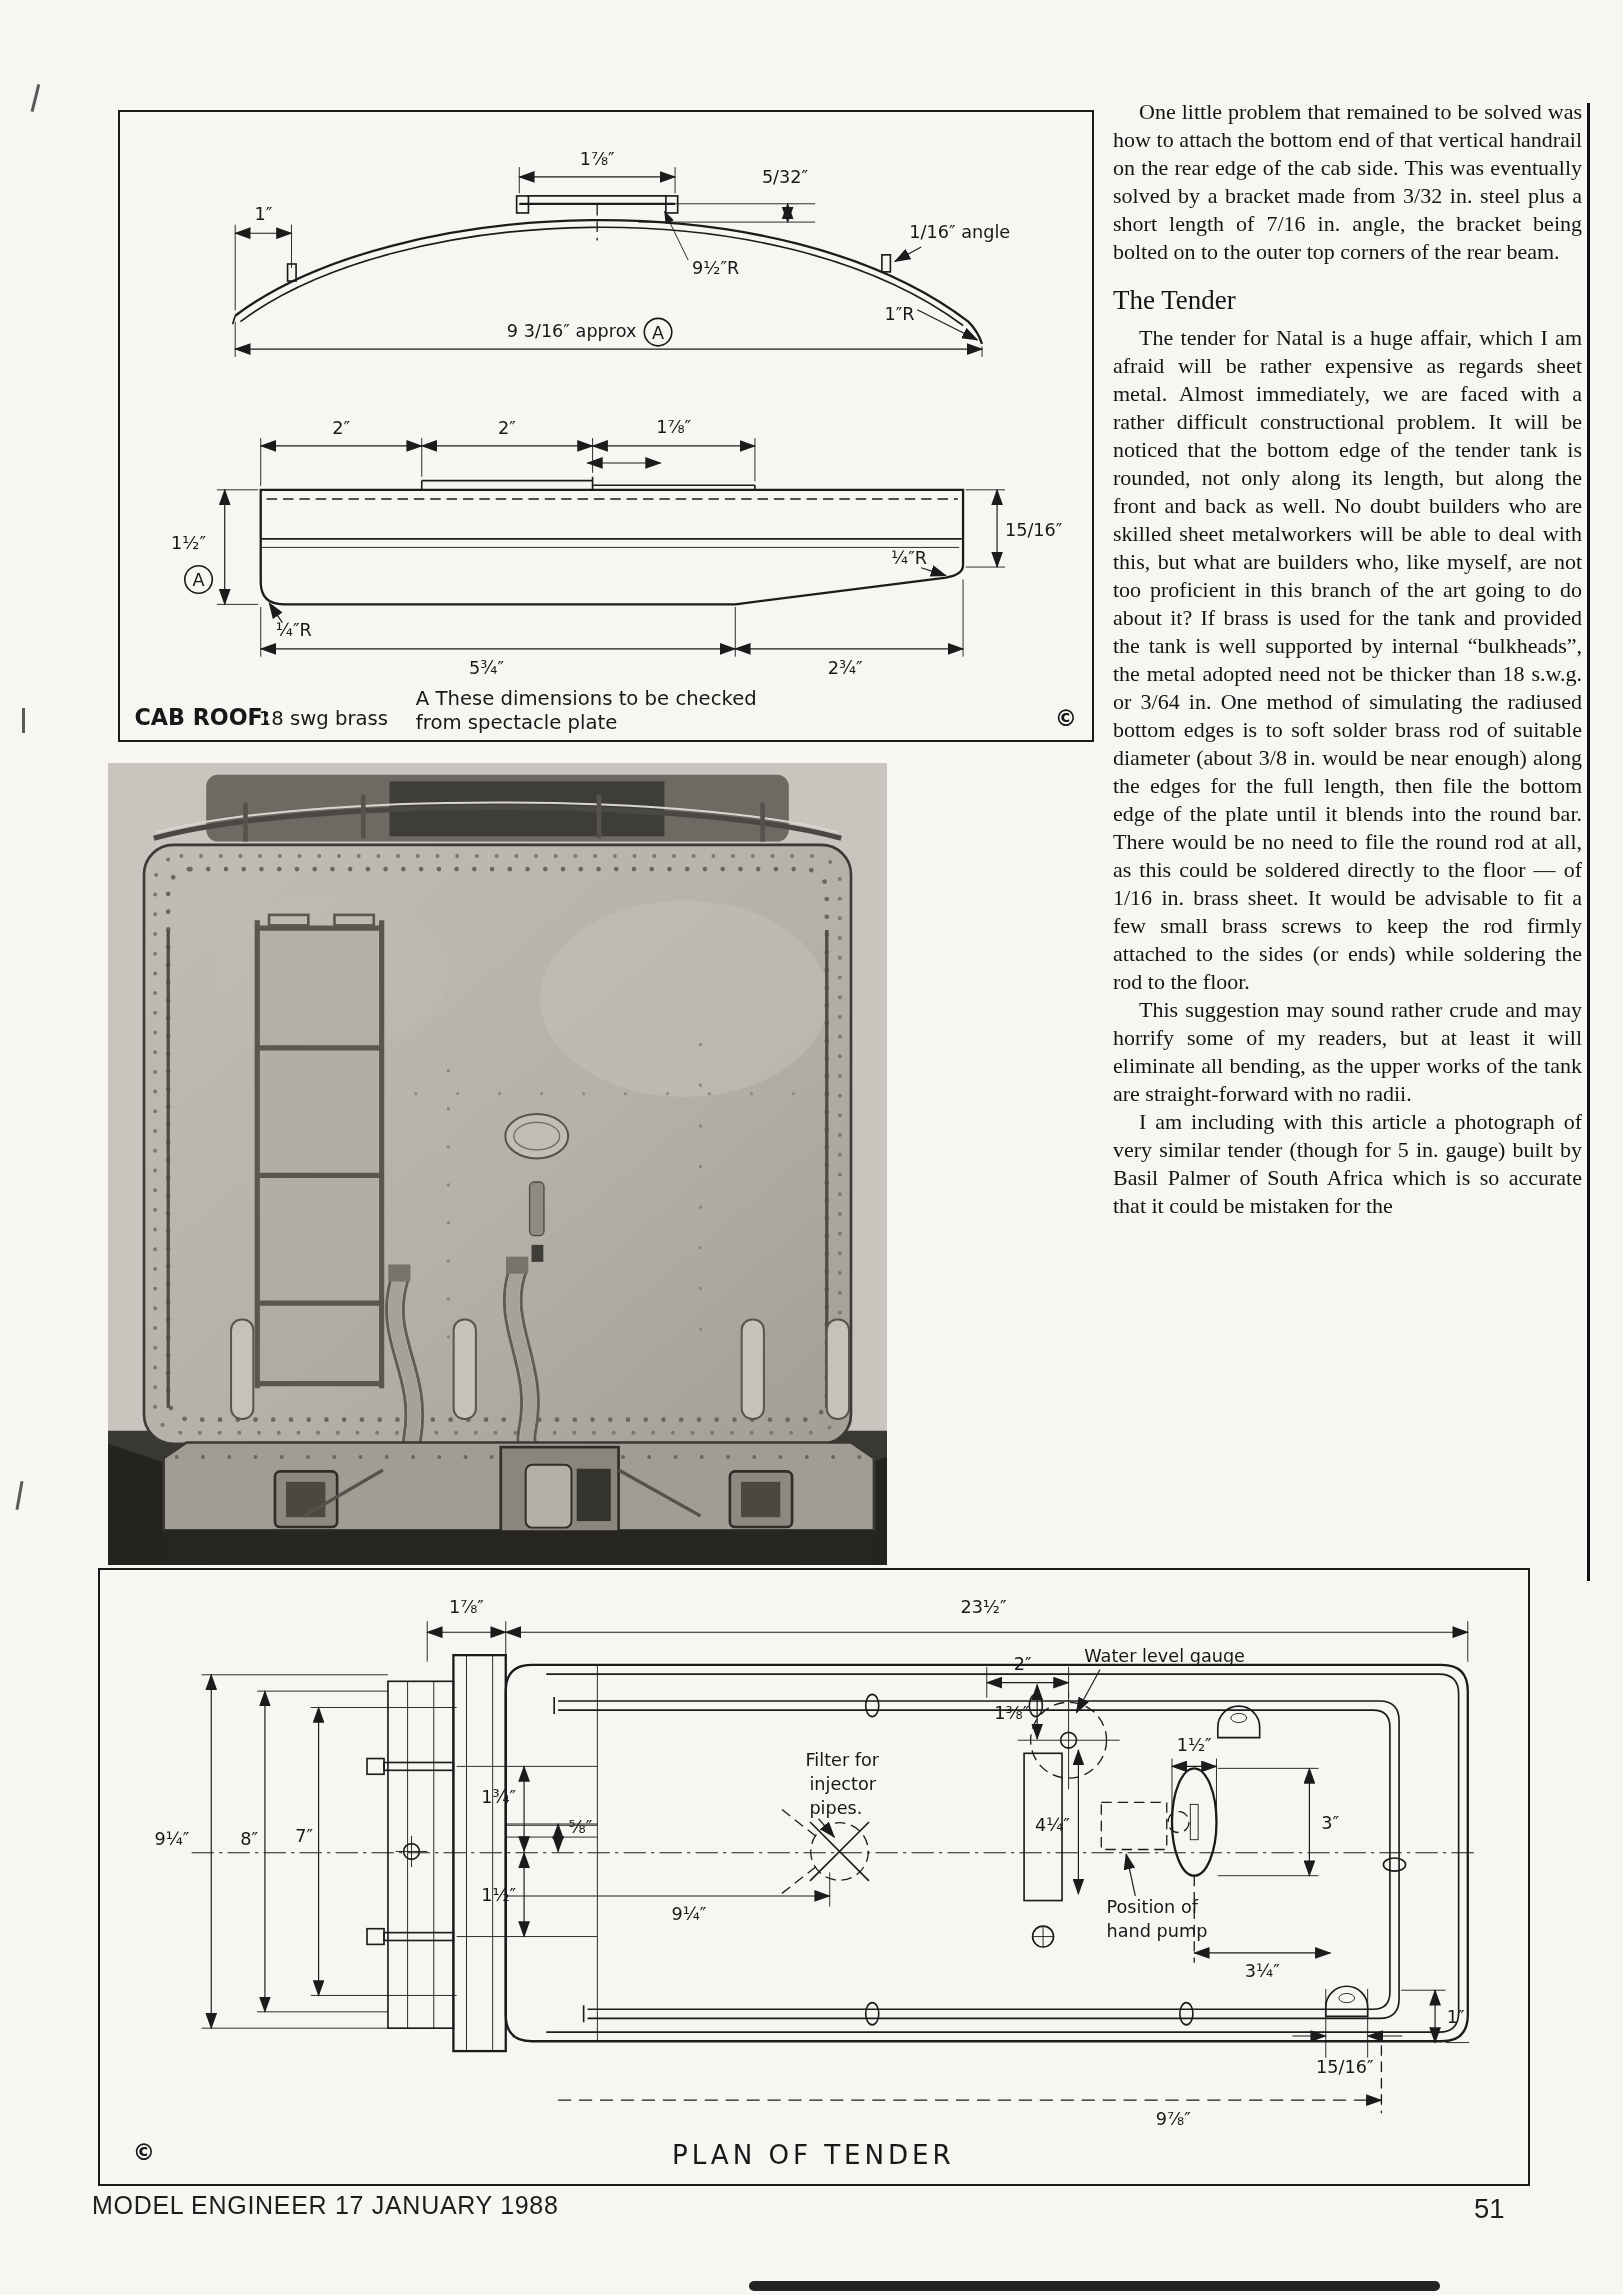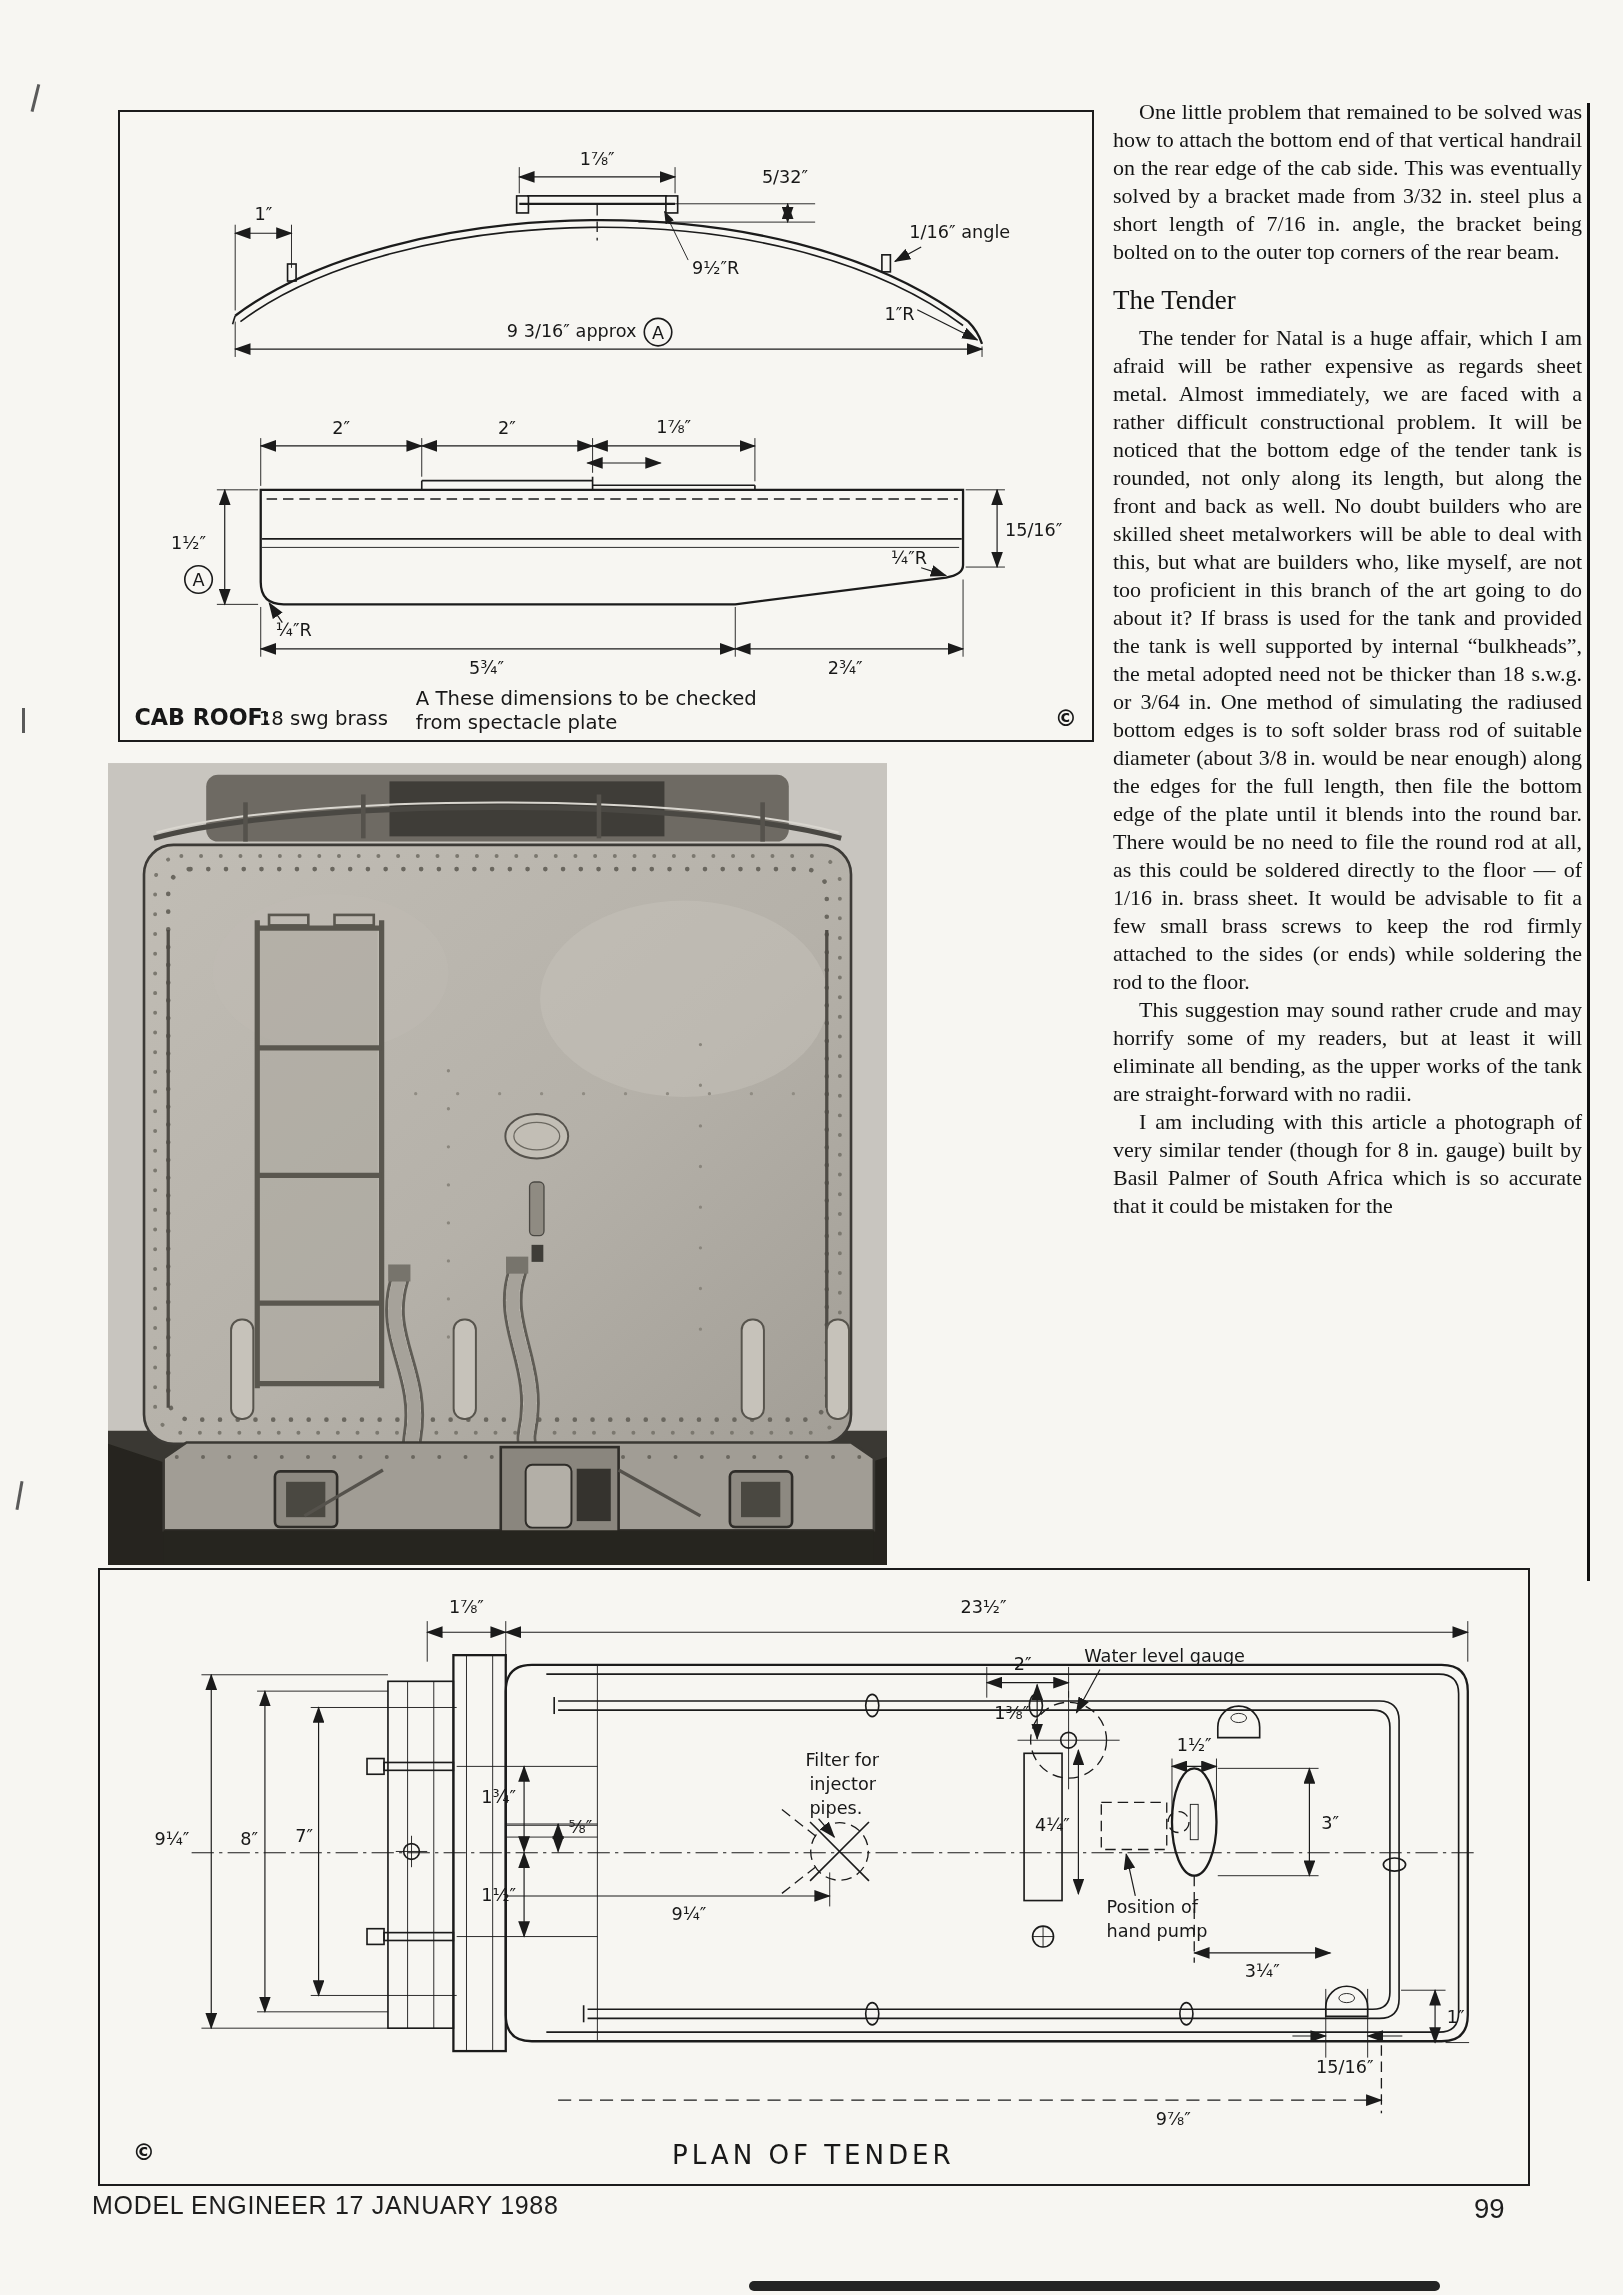--- a/index.html
+++ b/index.html
@@ -260,21 +260,21 @@
       </g>
     </svg>
   </div>
 
 
   <div id="column">
     <p class="ind">One little problem that remained to be solved was how to attach the bottom end of that vertical handrail on the rear edge of the cab side. This was eventually solved by a bracket made from 3/32 in. steel plus a short length of 7/16 in. angle, the bracket being bolted on to the outer top corners of the rear beam.</p>
     <h2>The Tender</h2>
     <p class="ind"><span>The tender for </span><span class="it">Natal</span><span> is a huge affair, which I am afraid will be rather expensive as regards sheet metal. Almost immediately, we are faced with a rather difficult constructional problem. It will be noticed that the bottom edge of the tender tank is rounded, not only along its length, but along the front and back as well. No doubt builders who are skilled sheet metalworkers will be able to deal with this, but what are builders who, like myself, are not too proficient in this branch of the art going to do about it? If brass is used for the tank and provided the tank is well supported by internal “bulkheads”, the metal adopted need not be thicker than 18 s.w.g. or 3/64 in. One method of simulating the radiused bottom edges is to soft solder brass rod of suitable diameter (about 3/8 in. would be near enough) along the edges for the full length, then file the bottom edge of the plate until it blends into the round bar. There would be no need to file the round rod at all, as this could be soldered directly to the floor — of 1/16 in. brass sheet. It would be advisable to fit a few small brass screws to keep the rod firmly attached to the sides (or ends) while soldering the rod to the floor.</span></p>
     <p class="ind">This suggestion may sound rather crude and may horrify some of my readers, but at least it will eliminate all bending, as the upper works of the tank are straight-forward with no radii.</p>
-    <p class="ind">I am including with this article a photograph of very similar tender (though for 8 in. gauge) built by Basil Palmer of South Africa which is so accurate that it could be mistaken for the</p>
+    <p class="ind">I am including with this article a photograph of very similar tender (though for 5 in. gauge) built by Basil Palmer of South Africa which is so accurate that it could be mistaken for the</p>
   </div>
   <div id="colrule"></div>
 
   <div class="drawbox" style="left:98px;top:1568px;width:1428px;height:614px;">
     <svg width="1428" height="614" viewBox="0 0 2182 938">
       <defs>
         <marker id="m2" markerWidth="14" markerHeight="10" refX="13" refY="5" orient="auto-start-reverse">
           <path d="M0,0L14,5L0,10z" fill="#1b1b1b"></path>
         </marker>
       </defs>
@@ -442,21 +442,21 @@
         <text x="1084" y="372">pipes.</text>
         <line class="dim" x1="1098" y1="380" x2="1122" y2="408" marker-end="url(#m2)"></line>
       </g>
 
       <text class="plancap" x="1090" y="908" text-anchor="middle">PLAN OF TENDER</text>
       <text class="big" x="50" y="902">©</text>
     </svg>
   </div>
 
   <div id="footL">MODEL ENGINEER 17 JANUARY 1988</div>
-  <div id="footR">99</div>
+  <div id="footR">51</div>
 
   <div id="edgeart">CHUCK</div>
   <div class="tick" style="left:34px;top:84px;width:2.6px;height:27.5px;transform:rotate(14deg);"></div>
   <div class="tick" style="left:22px;top:708px;width:2.6px;height:25px;"></div>
   <div class="tick" style="left:18.3px;top:1481px;width:2.6px;height:29px;transform:rotate(10deg);"></div>
   <div id="botart"></div>
 
 </div>
 
 

